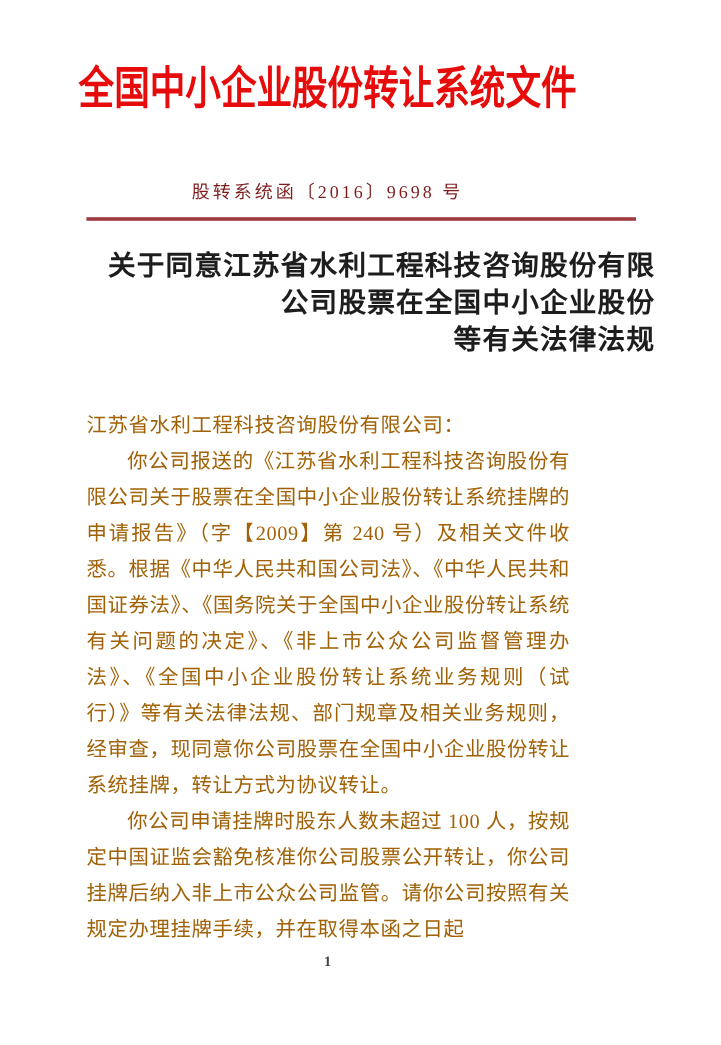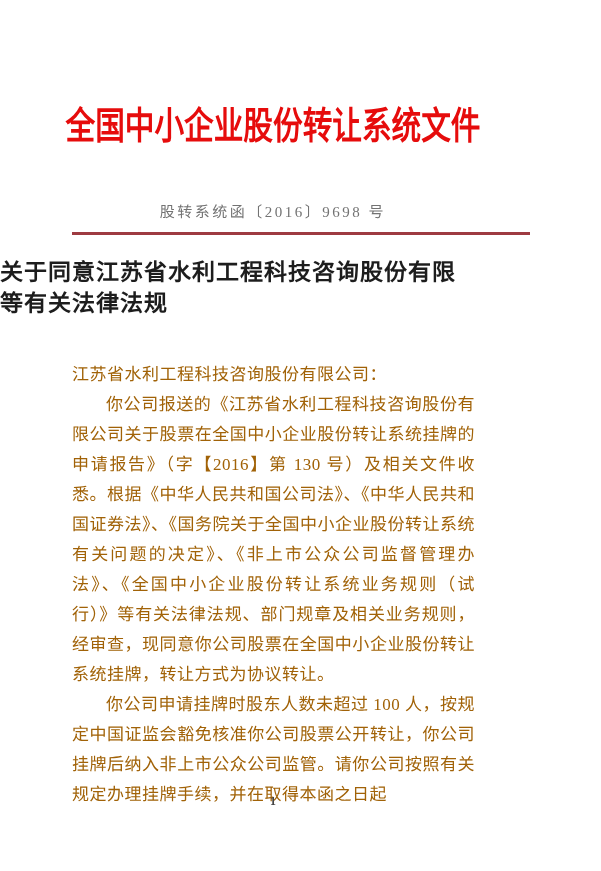--- a/index.html
+++ b/index.html
@@ -7,56 +7,56 @@
     padding: 0;
     background: #ffffff;
   }
   .page {
     position: relative;
     width: 546px;
     height: 871px;
     margin: 0;
     background: #ffffff;
     box-sizing: border-box;
-    padding-top: 105px;
+    padding-top: 54px;
     overflow: hidden;
     font-family: "Liberation Serif", "DejaVu Serif", serif;
   }
   .header-title {
     font-size: 38px;
     font-weight: bold;
     line-height: 42px;
     color: var(--header-red, #e60c0c);
     text-align: center;
     white-space: nowrap;
     transform: scaleX(0.78);
     transform-origin: 50% 50%;
   }
   .doc-number {
     margin-top: 56px;
     text-align: center;
     font-size: 15px;
     line-height: 19px;
     letter-spacing: 2.5px;
-    color: #737373;
+    color: #7f1d1d;
   }
   .red-rule {
     margin: 10px 0 0 72px;
     width: 458px;
     height: 3px;
     background: var(--rule-red, #9e3b41);
   }
   .doc-title {
     margin: 22px 0 0 0;
     font-size: 23px;
     font-weight: bold;
     line-height: 31px;
     letter-spacing: 1px;
     color: #1d1d1d;
-    text-align: left;
+    text-align: right;
   }
   .doc-title span { display: block; }
   .body-text {
     margin: 41px 71px 0 72px;
   }
   .body-text p {
     margin: 0;
     font-size: 17px;
     line-height: 30px;
     letter-spacing: 0.5px;
@@ -84,24 +84,25 @@
 <div class="page">
 
   <div class="header-title">全国中小企业股份转让系统文件</div>
 
   <div class="doc-number">股转系统函〔2016〕9698 号</div>
 
   <div class="red-rule"></div>
 
   <h1 class="doc-title">
     <span>关于同意江苏省水利工程科技咨询股份有限</span>
+    <span>公司股票在全国中小企业股份</span>
     <span>等有关法律法规</span>
   </h1>
 
   <div class="body-text">
     <p>江苏省水利工程科技咨询股份有限公司：</p>
-    <p class="indent">你公司报送的《江苏省水利工程科技咨询股份有限公司关于股票在全国中小企业股份转让系统挂牌的申请报告》（字【2016】第 130 号）及相关文件收悉。根据《中华人民共和国公司法》、《中华人民共和国证券法》、《国务院关于全国中小企业股份转让系统有关问题的决定》、《非上市公众公司监督管理办法》、《全国中小企业股份转让系统业务规则（试行）》等有关法律法规、部门规章及相关业务规则，经审查，现同意你公司股票在全国中小企业股份转让系统挂牌，转让方式为协议转让。</p>
+    <p class="indent">你公司报送的《江苏省水利工程科技咨询股份有限公司关于股票在全国中小企业股份转让系统挂牌的申请报告》（字【2009】第 240 号）及相关文件收悉。根据《中华人民共和国公司法》、《中华人民共和国证券法》、《国务院关于全国中小企业股份转让系统有关问题的决定》、《非上市公众公司监督管理办法》、《全国中小企业股份转让系统业务规则（试行）》等有关法律法规、部门规章及相关业务规则，经审查，现同意你公司股票在全国中小企业股份转让系统挂牌，转让方式为协议转让。</p>
     <p class="indent">你公司申请挂牌时股东人数未超过 100 人，按规定中国证监会豁免核准你公司股票公开转让，你公司挂牌后纳入非上市公众公司监管。请你公司按照有关规定办理挂牌手续，并在取得本函之日起</p>
   </div>
 
   <div class="page-number">1</div>
 
 </div>
 
 </body></html>

